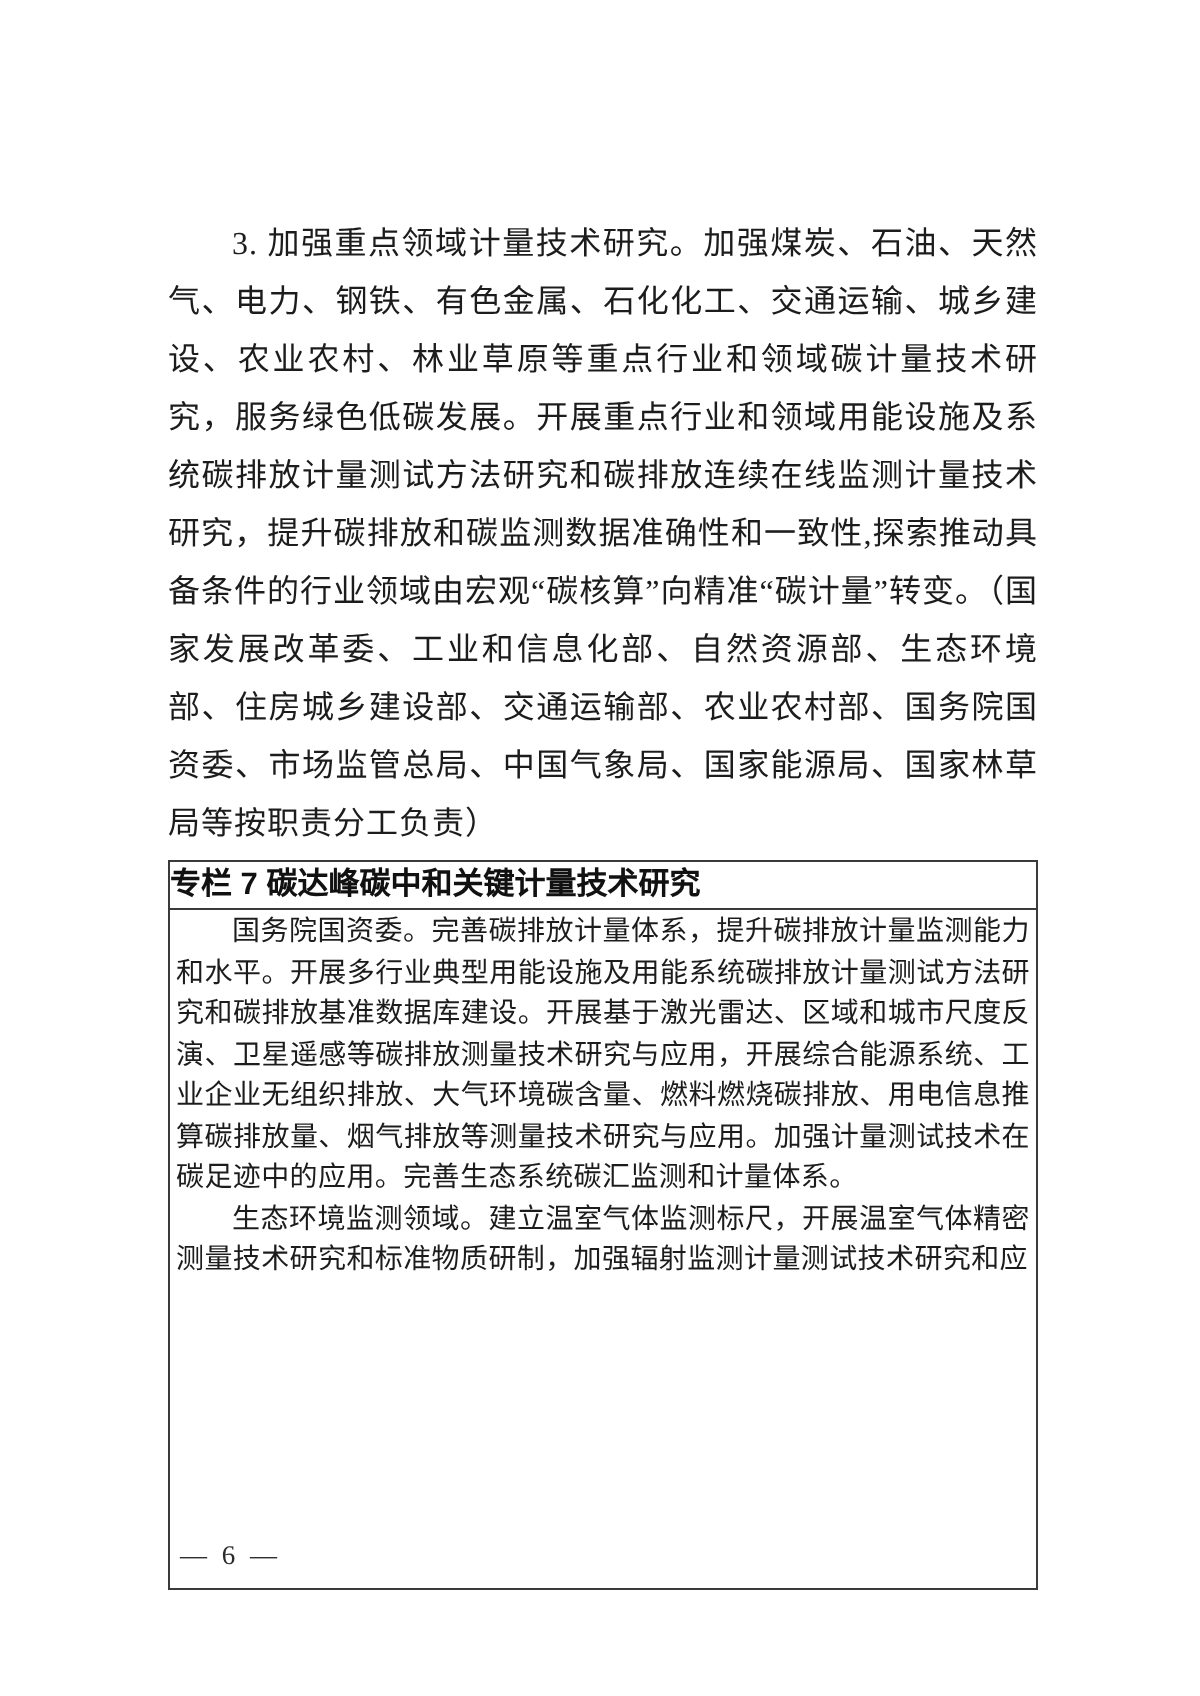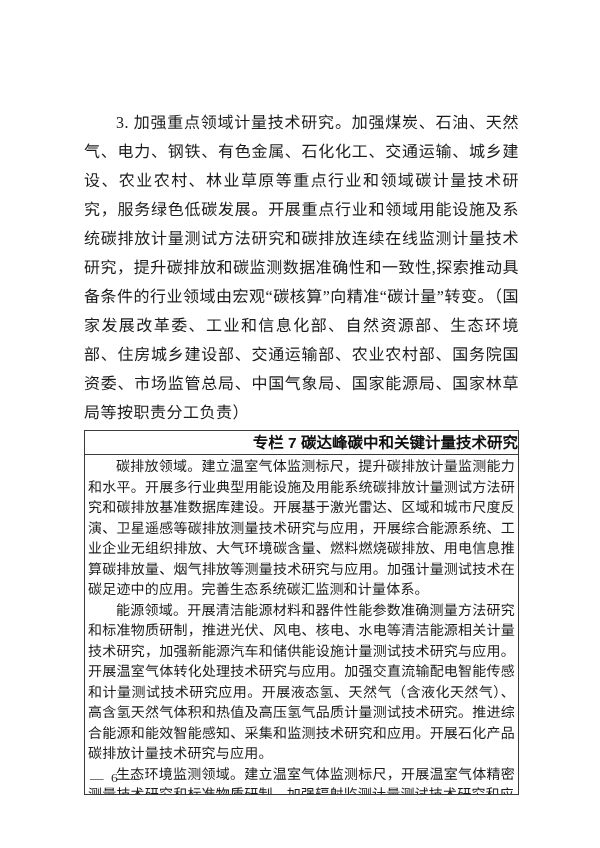--- a/index.html
+++ b/index.html
@@ -34,21 +34,21 @@
   }
   .special-box {
     margin-top: 3px;
     border: 1.5px solid #3a3a3a;
     height: 365px;
     box-sizing: border-box;
     overflow: hidden;
   }
   .box-title {
     border-bottom: 1.5px solid #3a3a3a;
-    text-align: right;
+    text-align: left;
     font-family: "Liberation Sans", "DejaVu Sans", sans-serif;
     font-weight: bold;
     font-size: 15.5px;
     line-height: 21px;
     padding: 1px 0;
     color: #111111;
   }
   .box-body {
     padding: 2px 3px 0 3px;
   }
@@ -73,21 +73,20 @@
 </head>
 <body>
 
 <div class="page">
 
   <p class="main-paragraph">3. 加强重点领域计量技术研究。加强煤炭、石油、天然气、电力、钢铁、有色金属、石化化工、交通运输、城乡建设、农业农村、林业草原等重点行业和领域碳计量技术研究，服务绿色低碳发展。开展重点行业和领域用能设施及系统碳排放计量测试方法研究和碳排放连续在线监测计量技术研究，提升碳排放和碳监测数据准确性和一致性,探索推动具备条件的行业领域由宏观“碳核算”向精准“碳计量”转变。（国家发展改革委、工业和信息化部、自然资源部、生态环境部、住房城乡建设部、交通运输部、农业农村部、国务院国资委、市场监管总局、中国气象局、国家能源局、国家林草局等按职责分工负责）</p>
 
   <div class="special-box">
     <div class="box-title">专栏 7  碳达峰碳中和关键计量技术研究</div>
     <div class="box-body">
-      <p>碳排放领域。建立温室气体监测标尺，提升碳排放计量监测能力和水平。开展多行业典型用能设施及用能系统碳排放计量测试方法研究和碳排放基准数据库建设。开展基于激光雷达、区域和城市尺度反演、卫星遥感等碳排放测量技术研究与应用，开展综合能源系统、工业企业无组织排放、大气环境碳含量、燃料燃烧碳排放、用电信息推算碳排放量、烟气排放等测量技术研究与应用。加强计量测试技术在碳足迹中的应用。完善生态系统碳汇监测和计量体系。</p>
-      <p>能源领域。开展清洁能源材料和器件性能参数准确测量方法研究和标准物质研制，推进光伏、风电、核电、水电等清洁能源相关计量技术研究，加强新能源汽车和储供能设施计量测试技术研究与应用。开展温室气体转化处理技术研究与应用。加强交直流输配电智能传感和计量测试技术研究应用。开展液态氢、天然气（含液化天然气）、高含氢天然气体积和热值及高压氢气品质计量测试技术研究。推进综合能源和能效智能感知、采集和监测技术研究和应用。开展石化产品碳排放计量技术研究与应用。</p>
+      <p>国务院国资委。完善碳排放计量体系，提升碳排放计量监测能力和水平。开展多行业典型用能设施及用能系统碳排放计量测试方法研究和碳排放基准数据库建设。开展基于激光雷达、区域和城市尺度反演、卫星遥感等碳排放测量技术研究与应用，开展综合能源系统、工业企业无组织排放、大气环境碳含量、燃料燃烧碳排放、用电信息推算碳排放量、烟气排放等测量技术研究与应用。加强计量测试技术在碳足迹中的应用。完善生态系统碳汇监测和计量体系。</p>
       <p>生态环境监测领域。建立温室气体监测标尺，开展温室气体精密测量技术研究和标准物质研制，加强辐射监测计量测试技术研究和应</p>
     </div>
   </div>
 
 </div>
 
 <div class="page-number">— 6 —</div>
 
 </body></html>

